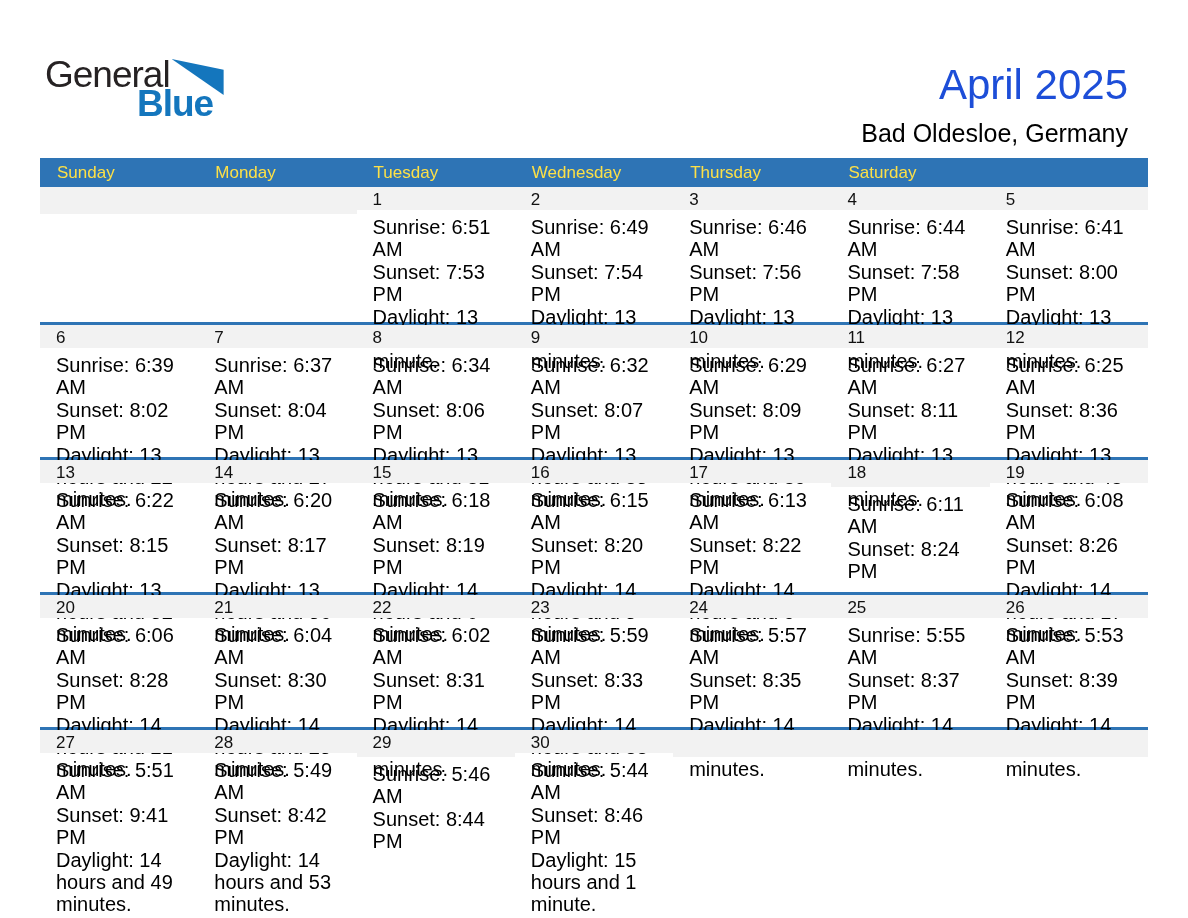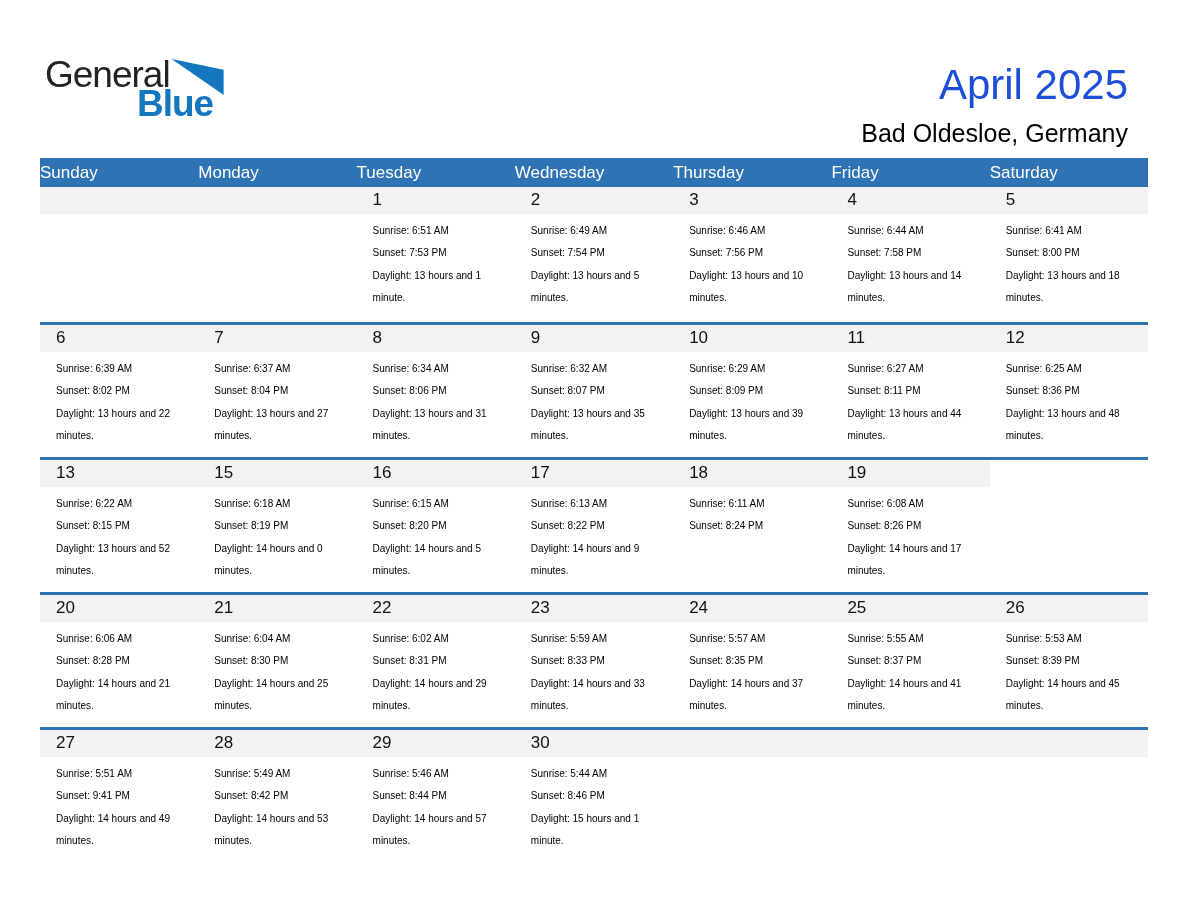--- a/index.html
+++ b/index.html
@@ -13,29 +13,29 @@
   .logo-general{font-size:37px;color:#262223;letter-spacing:-1px;line-height:38px;}
   .logo-triangle{width:52px;height:36px;margin-left:2px;margin-top:3px;background:#1476bd;
     clip-path:polygon(0 0,100% 100%,100% 30%);}
   .logo-blue{font-size:37px;color:#1476bd;letter-spacing:-1px;line-height:30px;margin-left:92px;margin-top:-6px;font-weight:bold;}
   .page-title{position:absolute;top:62px;right:60px;font-size:42px;color:#1d4ed8;text-align:right;line-height:46px;}
   .page-subtitle{position:absolute;top:118px;right:60px;font-size:25px;color:#000;text-align:left;line-height:30px;}
 
   
   .calendar{position:absolute;left:40px;top:158px;width:1108px;}
   .weekday-row{display:flex;background:#2e74b5;height:29px;}
-  .weekday-cell{width:14.2857%;box-sizing:border-box;color:#ffffff;
+  .weekday-cell{width:14.2857%;box-sizing:border-box;padding-left:17px;color:#fde047;
     font-size:17px;line-height:29px;}
   .week-row{height:135px;box-sizing:border-box;}
   .week-row.bordered{border-top:3px solid #2e74b5;}
   .cells{display:flex;height:100%;}
   .day-cell{width:14.2857%;box-sizing:border-box;display:flex;flex-direction:column;}
   .day-number{height:27px;background:#f2f2f2;box-sizing:border-box;padding:3px 0 0 16px;
     font-size:17px;color:#111;}
-  .day-details{padding:6px 14px 0 16px;font-size:10px;line-height:22.4px;color:#000;}
+  .day-details{padding:6px 14px 0 16px;font-size:20px;line-height:22.4px;color:#000;}
   .day-details div{margin:0;}
 </style>
 </head>
 <body>
 
 <div class="logo">
   <div class="logo-line1">
     <span class="logo-general">General</span>
     <span class="logo-triangle"></span>
   </div>
@@ -45,21 +45,20 @@
 <div class="page-title">April 2025</div>
 <div class="page-subtitle">Bad Oldesloe, Germany</div>
 
 <div class="calendar">
   <div class="weekday-row" id="weekday-row">
       <div class="weekday-cell">Sunday</div>
       <div class="weekday-cell">Monday</div>
       <div class="weekday-cell">Tuesday</div>
       <div class="weekday-cell">Wednesday</div>
       <div class="weekday-cell">Thursday</div>
-      <div class="weekday-cell">Friday</div>
       <div class="weekday-cell">Saturday</div>
     </div>
   <div id="weeks">
       <div class="week-row">
         <div class="cells">
           <div class="day-cell">
             <div class="day-number"></div>
           </div>
           <div class="day-cell">
             <div class="day-number"></div>
@@ -170,20 +169,28 @@
         <div class="cells">
           <div class="day-cell">
             <div class="day-number">13</div>
             <div class="day-details">
               <div>Sunrise: 6:22 AM</div>
               <div>Sunset: 8:15 PM</div>
               <div>Daylight: 13 hours and 52 minutes.</div>
             </div>
           </div>
           <div class="day-cell">
+            <div class="day-number">14</div>
+            <div class="day-details">
+              <div>Sunrise: 6:20 AM</div>
+              <div>Sunset: 8:17 PM</div>
+              <div>Daylight: 13 hours and 56 minutes.</div>
+            </div>
+          </div>
+          <div class="day-cell">
             <div class="day-number">15</div>
             <div class="day-details">
               <div>Sunrise: 6:18 AM</div>
               <div>Sunset: 8:19 PM</div>
               <div>Daylight: 14 hours and 0 minutes.</div>
             </div>
           </div>
           <div class="day-cell">
             <div class="day-number">16</div>
             <div class="day-details">
@@ -293,21 +300,20 @@
               <div>Sunrise: 5:49 AM</div>
               <div>Sunset: 8:42 PM</div>
               <div>Daylight: 14 hours and 53 minutes.</div>
             </div>
           </div>
           <div class="day-cell">
             <div class="day-number">29</div>
             <div class="day-details">
               <div>Sunrise: 5:46 AM</div>
               <div>Sunset: 8:44 PM</div>
-              <div>Daylight: 14 hours and 57 minutes.</div>
             </div>
           </div>
           <div class="day-cell">
             <div class="day-number">30</div>
             <div class="day-details">
               <div>Sunrise: 5:44 AM</div>
               <div>Sunset: 8:46 PM</div>
               <div>Daylight: 15 hours and 1 minute.</div>
             </div>
           </div>

